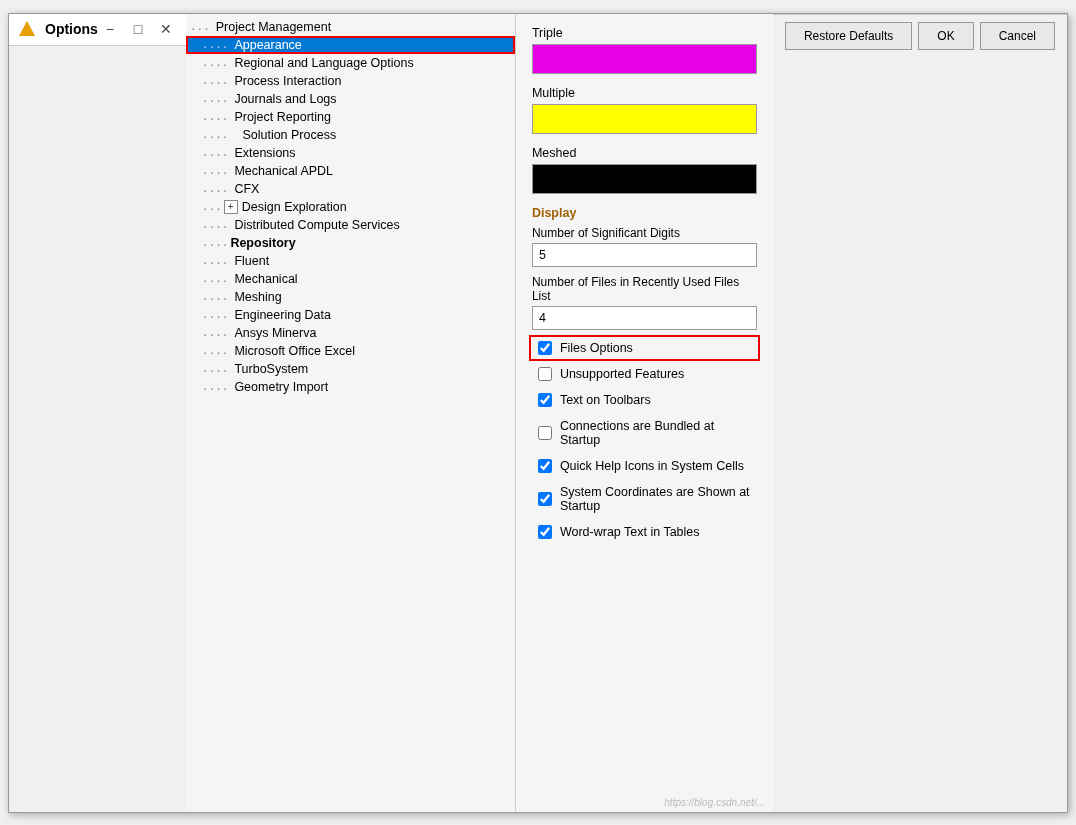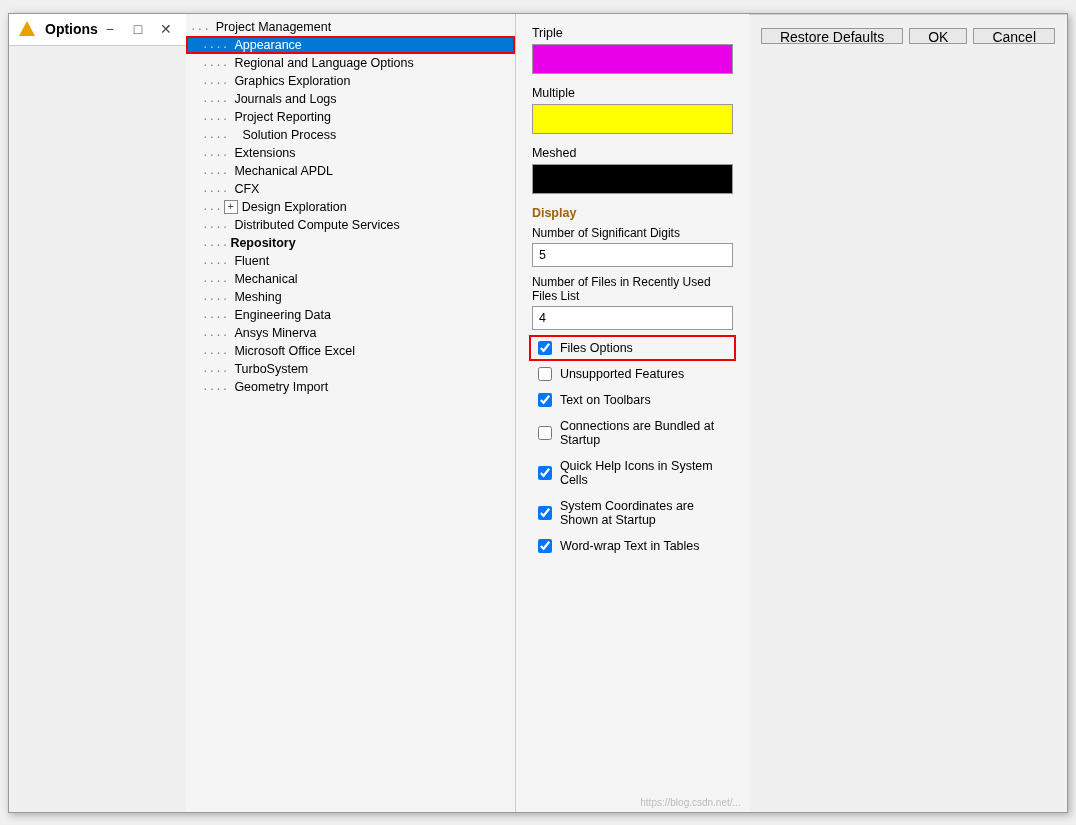--- a/index.html
+++ b/index.html
@@ -167,36 +167,37 @@
     .bottom-bar {
       height: 44px;
       background: #f0f0f0;
       border-top: 1px solid #ccc;
       display: flex;
       align-items: center;
       padding: 0 12px;
       flex-shrink: 0;
     }
     .btn {
-      height: 16px;
+      height: 28px;
       padding: 0 18px;
-      font-size: 14px;
+      font-size: 12px;
       background: #e8e8e8;
       border: 1px solid #999;
       cursor: pointer;
       margin-left: 6px;
     }
     .btn-restore { margin-right: auto; margin-left: 0; }
 
     .watermark {
       position: absolute;
       bottom: 4px;
       right: 8px;
       font-size: 10px;
       color: #bbb;
+      font-style: italic;
     }
 
     .scrollbar-visible::-webkit-scrollbar { width: 12px; }
     .scrollbar-visible::-webkit-scrollbar-track { background: #f0f0f0; }
     .scrollbar-visible::-webkit-scrollbar-thumb { background: #bbb; border: 1px solid #999; }
   </style>
 </head>
 <body>
 
 <div class="window">
@@ -229,21 +230,21 @@
           <span style="margin-left: 4px;">Appearance</span>
         </div>
         <div class="tree-item">
           <span class="tree-indent" style="width: 16px; display: inline-block;"></span>
           <span class="tree-prefix">....</span>
           <span style="margin-left: 4px;">Regional and Language Options</span>
         </div>
         <div class="tree-item">
           <span class="tree-indent" style="width: 16px; display: inline-block;"></span>
           <span class="tree-prefix">....</span>
-          <span style="margin-left: 4px;">Graphics Exploration</span>
+          <span style="margin-left: 4px;">Process Interaction</span>
         </div>
         <div class="tree-item">
           <span class="tree-indent" style="width: 16px; display: inline-block;"></span>
           <span class="tree-prefix">....</span>
           <span style="margin-left: 4px;">Journals and Logs</span>
         </div>
         <div class="tree-item">
           <span class="tree-indent" style="width: 16px; display: inline-block;"></span>
           <span class="tree-prefix">....</span>
           <span style="margin-left: 4px;">Project Reporting</span>

